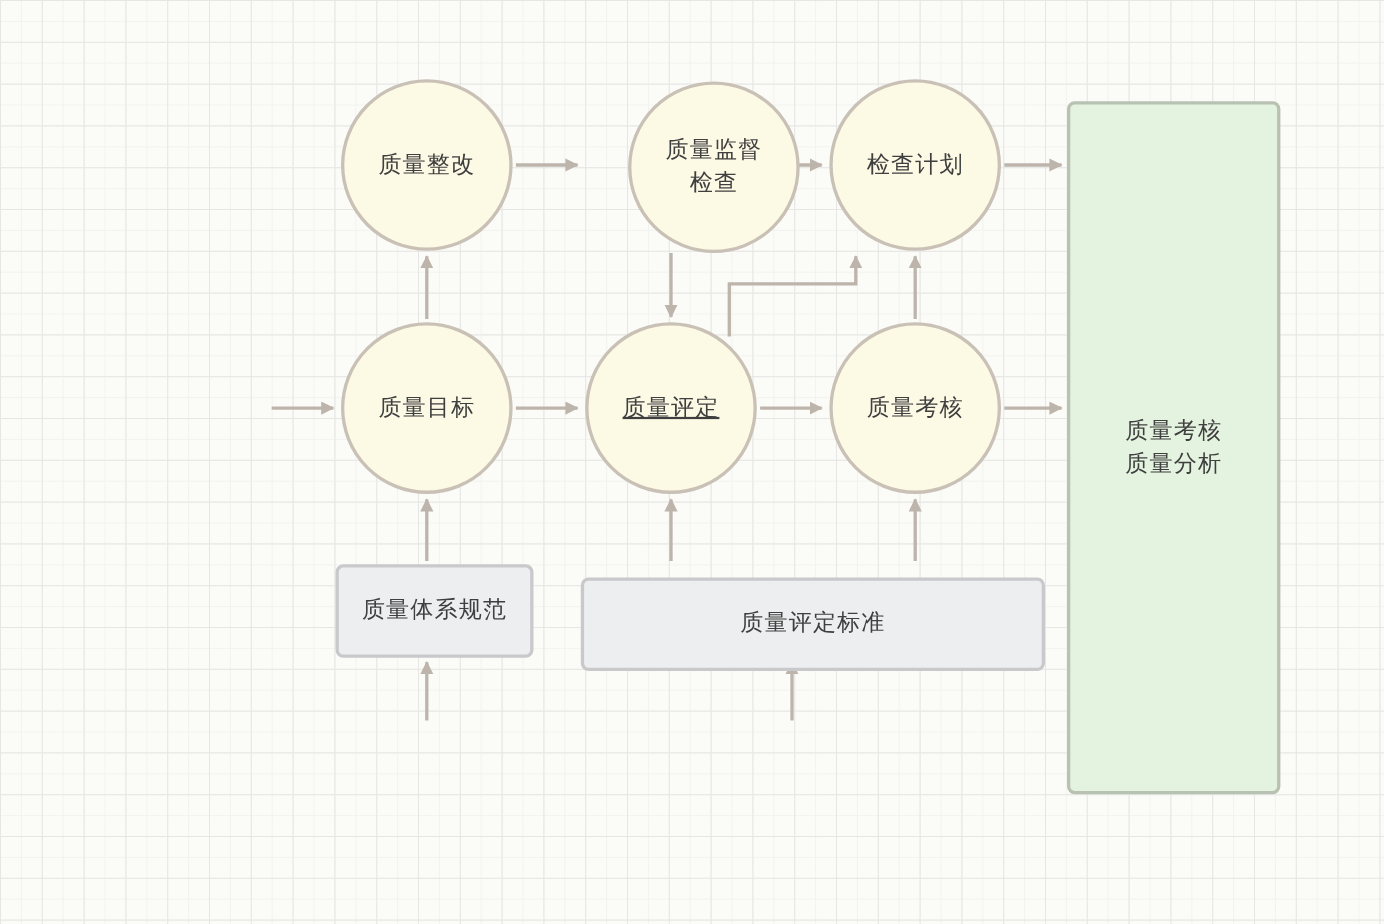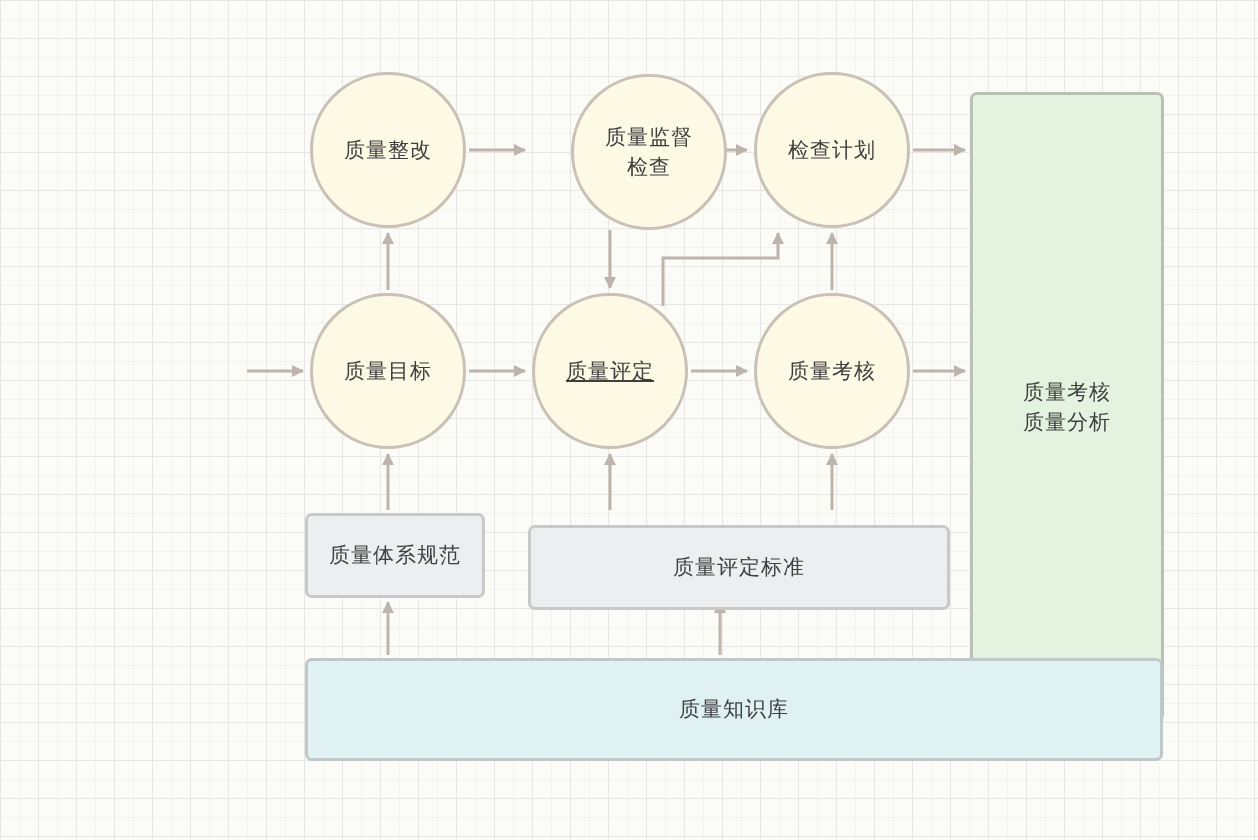--- a/index.html
+++ b/index.html
@@ -99,15 +99,14 @@
 
   <div class="node circle" style="left:754px; top:293px;">质量考核</div>
 
   <div class="node rect rect-green" style="left:970px; top:92px; width:194px; height:630px;">质量考核
 质量分析</div>
 
   <div class="node rect rect-gray" style="left:305px; top:513px; width:180px; height:85px;">质量体系规范</div>
 
   <div class="node rect rect-gray" style="left:528px; top:513px; width:422px; height:85px;margin-top:12px;">质量评定标准</div>
 
-  <div class="node rect rect-blue" style="left:305px; top:658px; width:858px; height:103px;">质量知识库</div>
 
 </div>
 
 </body></html>

